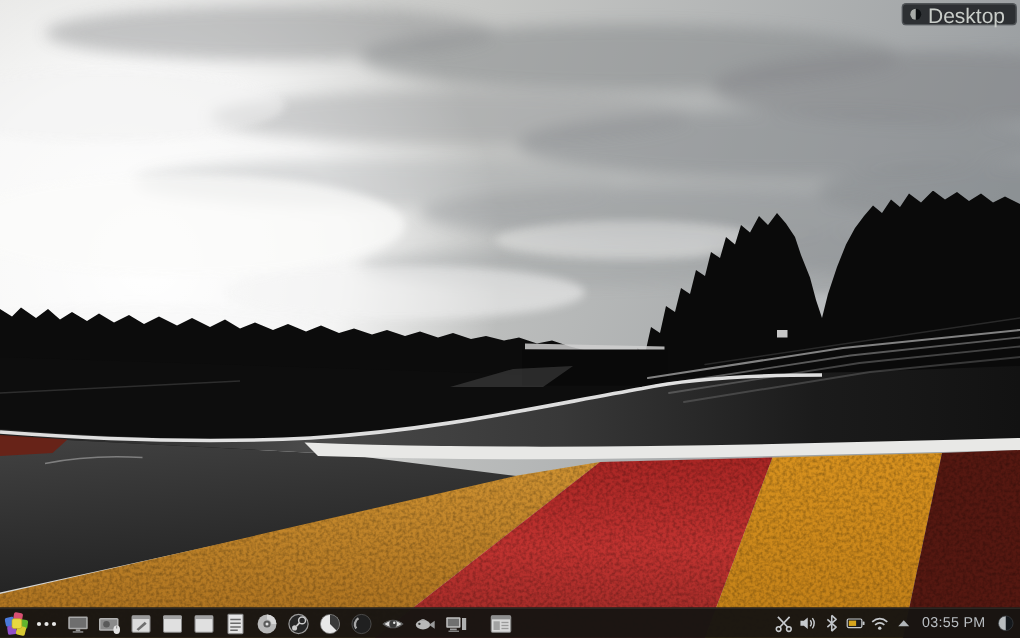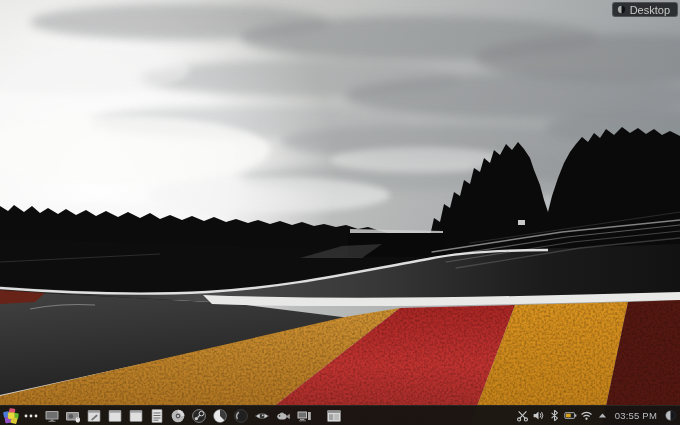--- a/index.html
+++ b/index.html
@@ -6,21 +6,21 @@
   *{box-sizing:border-box;}
   .screen{position:relative;width:680px;height:425px;overflow:hidden;
           font-family:"Liberation Sans",sans-serif;background:#000;}
   .wallpaper{position:absolute;inset:0;}
   .wallpaper svg{display:block;width:680px;height:425px;}
 
   
   .desktop-btn{position:absolute;top:2px;right:2px;height:15px;
     display:flex;align-items:center;gap:4px;padding:0 7px 0 4px;
     background:rgba(28,31,34,.88);border:1px solid rgba(110,115,118,.55);
-    border-radius:3px;color:#c9cdc9;font-size:11px;cursor:default;}
+    border-radius:3px;color:#c9cdc9;font-size:14px;cursor:default;}
   .desktop-btn .dicon{width:9px;height:9px;display:inline-block;}
 
   
   .panel{position:absolute;left:0;right:0;bottom:0;height:20px;
     background:rgba(24,21,18,.97);border-top:1px solid #2a2622;
     display:flex;align-items:center;padding:0 3px;}
   .launcher{width:17px;height:17px;margin-right:4px;flex:0 0 auto;}
   .overflow{width:16px;height:16px;margin-right:5px;flex:0 0 auto;}
   .apps{display:flex;align-items:center;gap:5px;}
   .ticon{width:16px;height:16px;display:inline-block;flex:0 0 auto;}

